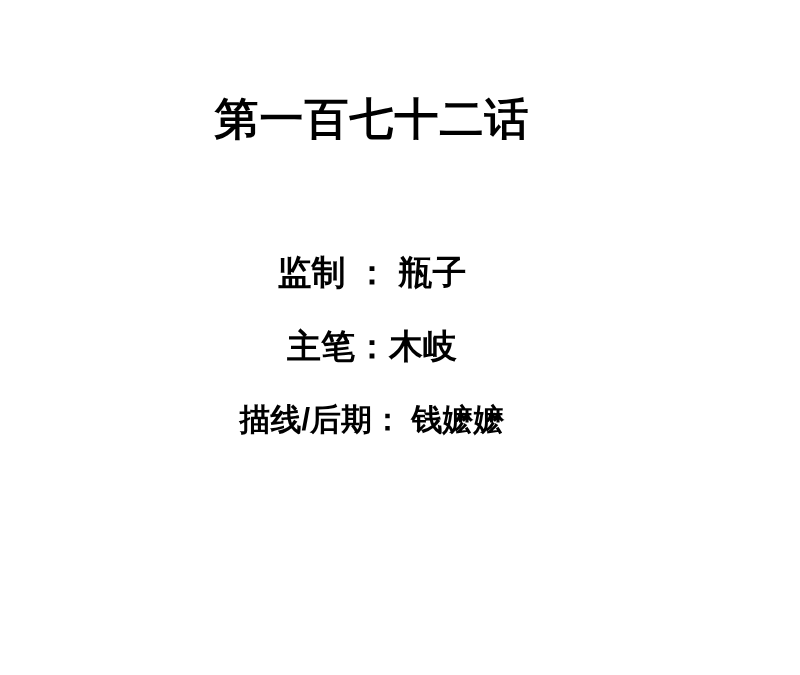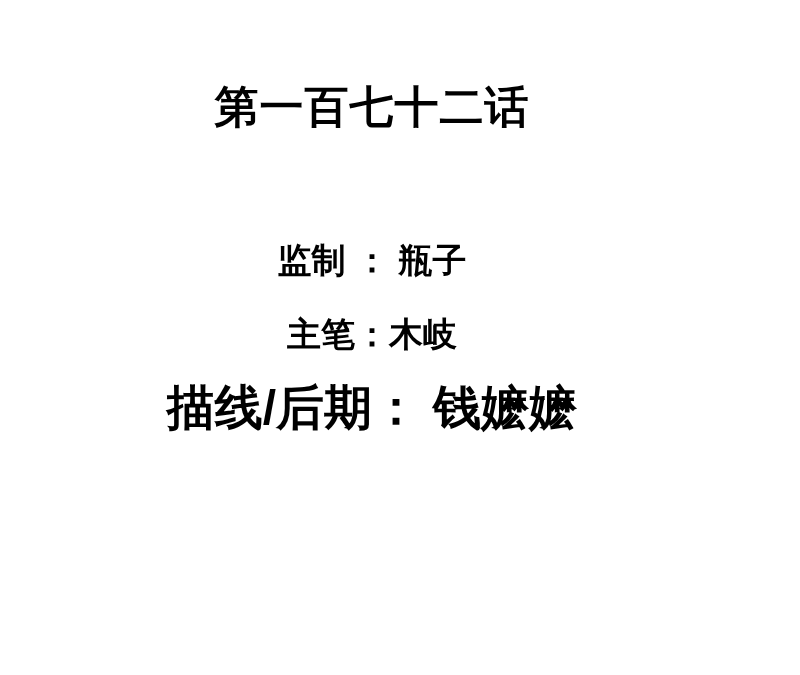--- a/index.html
+++ b/index.html
@@ -12,21 +12,21 @@
     width: 800px;
     height: 675px;
     background: #ffffff;
     overflow: hidden;
     font-family: "Liberation Sans", sans-serif;
     color: #000000;
   }
   .content {
     position: absolute;
     left: 0;
-    top: 4px;
+    top: 16px;
     width: 744px;   
     text-align: center;
   }
   .title {
     margin: 80px 0 0 0;
     font-size: 44px;
     line-height: 45px;
     font-weight: 700;
     letter-spacing: 1px;
     white-space: pre;
@@ -34,21 +34,21 @@
   .credits {
     margin-top: 94px;
   }
   .credit-line {
     font-size: 34px;
     line-height: 74px;
     font-weight: 700;
     white-space: pre;
   }
   .credit-line.small {
-    font-size: 48px;
+    font-size: 31px;
   }
 </style>
 </head>
 <body>
 
 <div class="page">
   <div class="content">
 
     <h1 class="title">第一百七十二话</h1>
 

